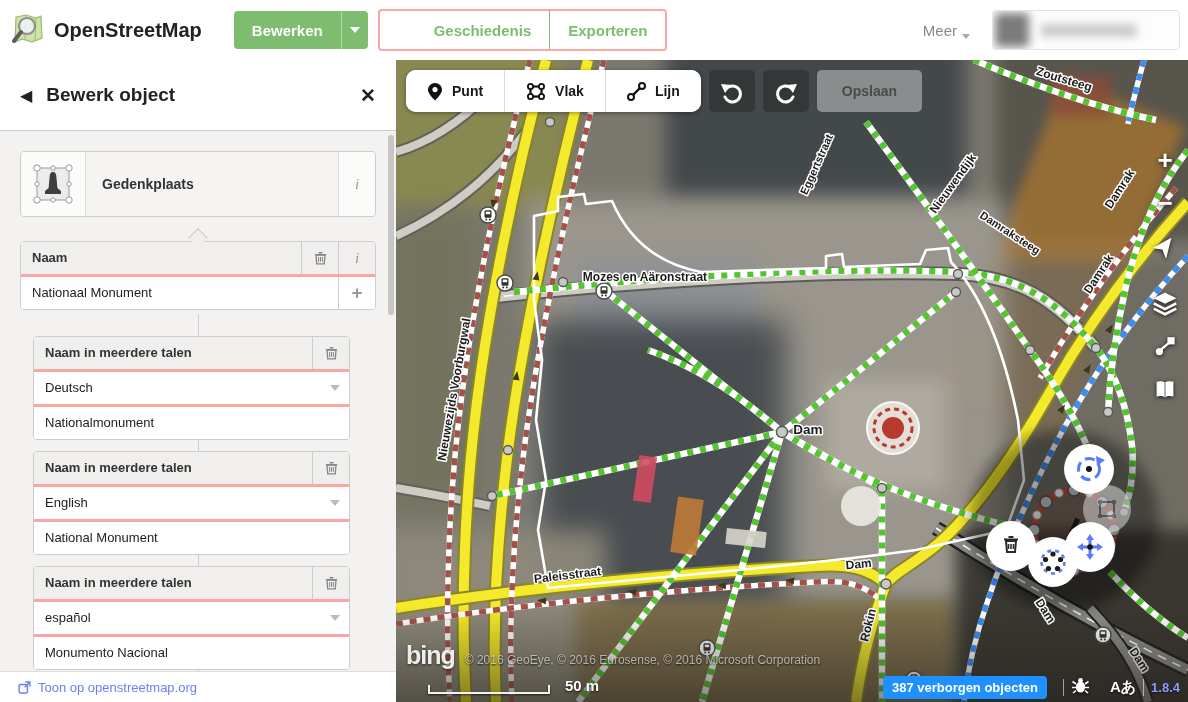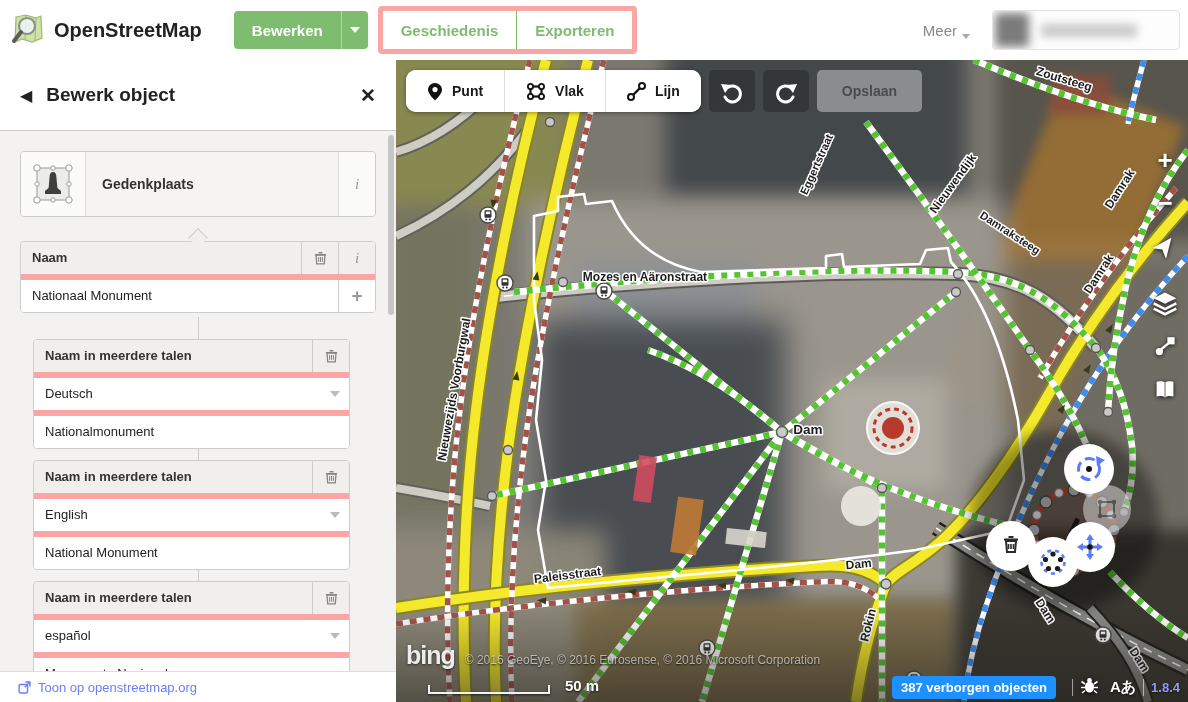--- a/index.html
+++ b/index.html
@@ -4,21 +4,21 @@
 <style>
   html,body{margin:0;padding:0;background:#222;}
   #app{position:relative;width:1188px;height:702px;overflow:hidden;background:#c2410c;
        font-family:"Liberation Sans",sans-serif;color:#222;}
   
   .navbar{position:absolute;top:0;left:0;width:100%;height:60px;background:#fff;display:flex;align-items:center;z-index:30;}
   .brand{display:flex;align-items:center;gap:8px;padding:0 14px 0 10px;}
   .brand-name{font-size:20px;font-weight:bold;color:#222;}
   .btn-group{display:flex;height:38px;border-radius:4px;overflow:hidden;}
   .g1{margin-left:18px;}
-  .g2{margin-left:10px;border:5px solid #fca5a5;}
+  .g2{margin-left:10px;border:2px solid #fca5a5;padding-left:36px;}
   .btn-edit{background:#7ebc6f;color:#fff;font-weight:bold;font-size:15px;display:flex;align-items:center;padding:0 18px;}
   .btn-edit-caret{background:#7ebc6f;width:26px;display:flex;align-items:center;justify-content:center;border-left:1px solid rgba(255,255,255,.4);}
   .caret{width:0;height:0;border-left:5px solid transparent;border-right:5px solid transparent;border-top:6px solid #fff;}
   .btn-outline{background:#fff;color:#7ebc6f;font-weight:bold;font-size:15px;display:flex;align-items:center;padding:0 18px;}
   .g2 .btn-outline + .btn-outline{border-left:1px solid #7ebc6f;}
   .nav-spacer{flex:1;}
   .more{color:#888;font-size:15px;display:flex;align-items:flex-end;gap:5px;margin-right:22px;cursor:default;}
   .more .caret{border-top-color:#aaa;border-left-width:4px;border-right-width:4px;border-top-width:5px;}
   .userbox{width:186px;height:38px;border:1px solid #e2e2e2;border-radius:4px;margin-right:8px;display:flex;align-items:center;overflow:hidden;background:#fdfdfd;}
   .avatar-blur{width:34px;height:34px;margin-left:2px;border-radius:4px;background:#7b7b7b;filter:blur(5px);}
@@ -34,21 +34,21 @@
   .preset-iconcell{width:64px;border-right:1px solid #ddd;display:flex;align-items:center;justify-content:center;background:#fbfbfa;}
   .preset-label{flex:1;display:flex;align-items:center;padding-left:16px;font-size:14px;font-weight:bold;color:#333;}
   .info-cell{width:36px;border-left:1px solid #ddd;display:flex;align-items:center;justify-content:center;background:#fbfbfa;
              font-family:"Liberation Serif",serif;font-style:italic;font-size:15px;color:#999;}
   .notch{width:13px;height:13px;background:#f0efed;border-left:1px solid #ccc;border-top:1px solid #ccc;transform:rotate(45deg);margin:14px auto -8px auto;position:relative;z-index:2;}
   .card{margin:4px 20px;border:1px solid #ccc;border-radius:4px;background:#fff;overflow:hidden;}
   .ml-card{margin:0 46px 0 33px;}
   .row-head{display:flex;background:#f0efed;height:32px;align-items:stretch;}
   .row-head .lbl{flex:1;font-size:13px;font-weight:bold;line-height:32px;padding:0 11px;color:#333;}
   .icon-btn{width:36px;border-left:1px solid #ccc;display:flex;align-items:center;justify-content:center;background:#f0efed;}
-  .row{display:flex;height:32px;background:#fff;border-top:6px solid #fca5a5;align-items:stretch;}
+  .row{display:flex;height:32px;background:#fff;border-top:3px solid #fca5a5;align-items:stretch;}
   .row .val{flex:1;font-size:13px;line-height:32px;padding:0 11px;color:#222;}
   .plus-btn{width:36px;border-left:1px solid #ccc;display:flex;align-items:center;justify-content:center;color:#9a9a9a;font-size:19px;font-weight:bold;background:#fff;}
   .dd-caret{width:28px;display:flex;align-items:center;justify-content:center;}
   .dd-caret .caret{border-top-color:#bbb;}
   .conn{width:1px;height:11px;background:#ccc;margin:0 auto;}
   .sb-footer{position:absolute;bottom:0;left:0;right:0;height:30px;background:#fff;border-top:1px solid #ddd;display:flex;align-items:center;padding:0 18px;z-index:6;}
   .osm-link{display:flex;align-items:center;gap:7px;color:#6b7ff7;font-size:13px;text-decoration:none;}
   .sb-scrollbar{position:absolute;right:2px;top:75px;width:6px;height:180px;border-radius:3px;background:#c6c6c6;z-index:7;}
   
   .map{position:absolute;left:396px;top:60px;width:792px;height:642px;overflow:hidden;background:#7b786f;z-index:10;}
@@ -634,18 +634,18 @@
     <div class="mf">
       <span class="badge">387 verborgen objecten</span>
       <span class="mf-sep"></span>
       <span style="filter:drop-shadow(0 1px 2px rgba(0,0,0,.8));">
         <svg width="19" height="17" viewBox="0 0 19 17">
           <ellipse cx="9.5" cy="10" rx="4.6" ry="5.6" fill="#fff"></ellipse>
           <circle cx="9.5" cy="3.4" r="2.4" fill="#fff"></circle>
           <path d="M5 7 L1.5 4.5 M5 10.5 H1 M5 13.5 L2 16 M14 7 L17.5 4.5 M14 10.5 H18 M14 13.5 L17 16" stroke="#fff" stroke-width="1.6"></path>
         </svg>
       </span>
-      <span class="locale" style="margin-left:11px">Aあ</span>
+      <span class="locale" style="margin-left:20px">Aあ</span>
       <span class="mf-sep"></span>
       <span class="version">1.8.4</span>
     </div>
   </div>
 </div>
 
 </body></html>

